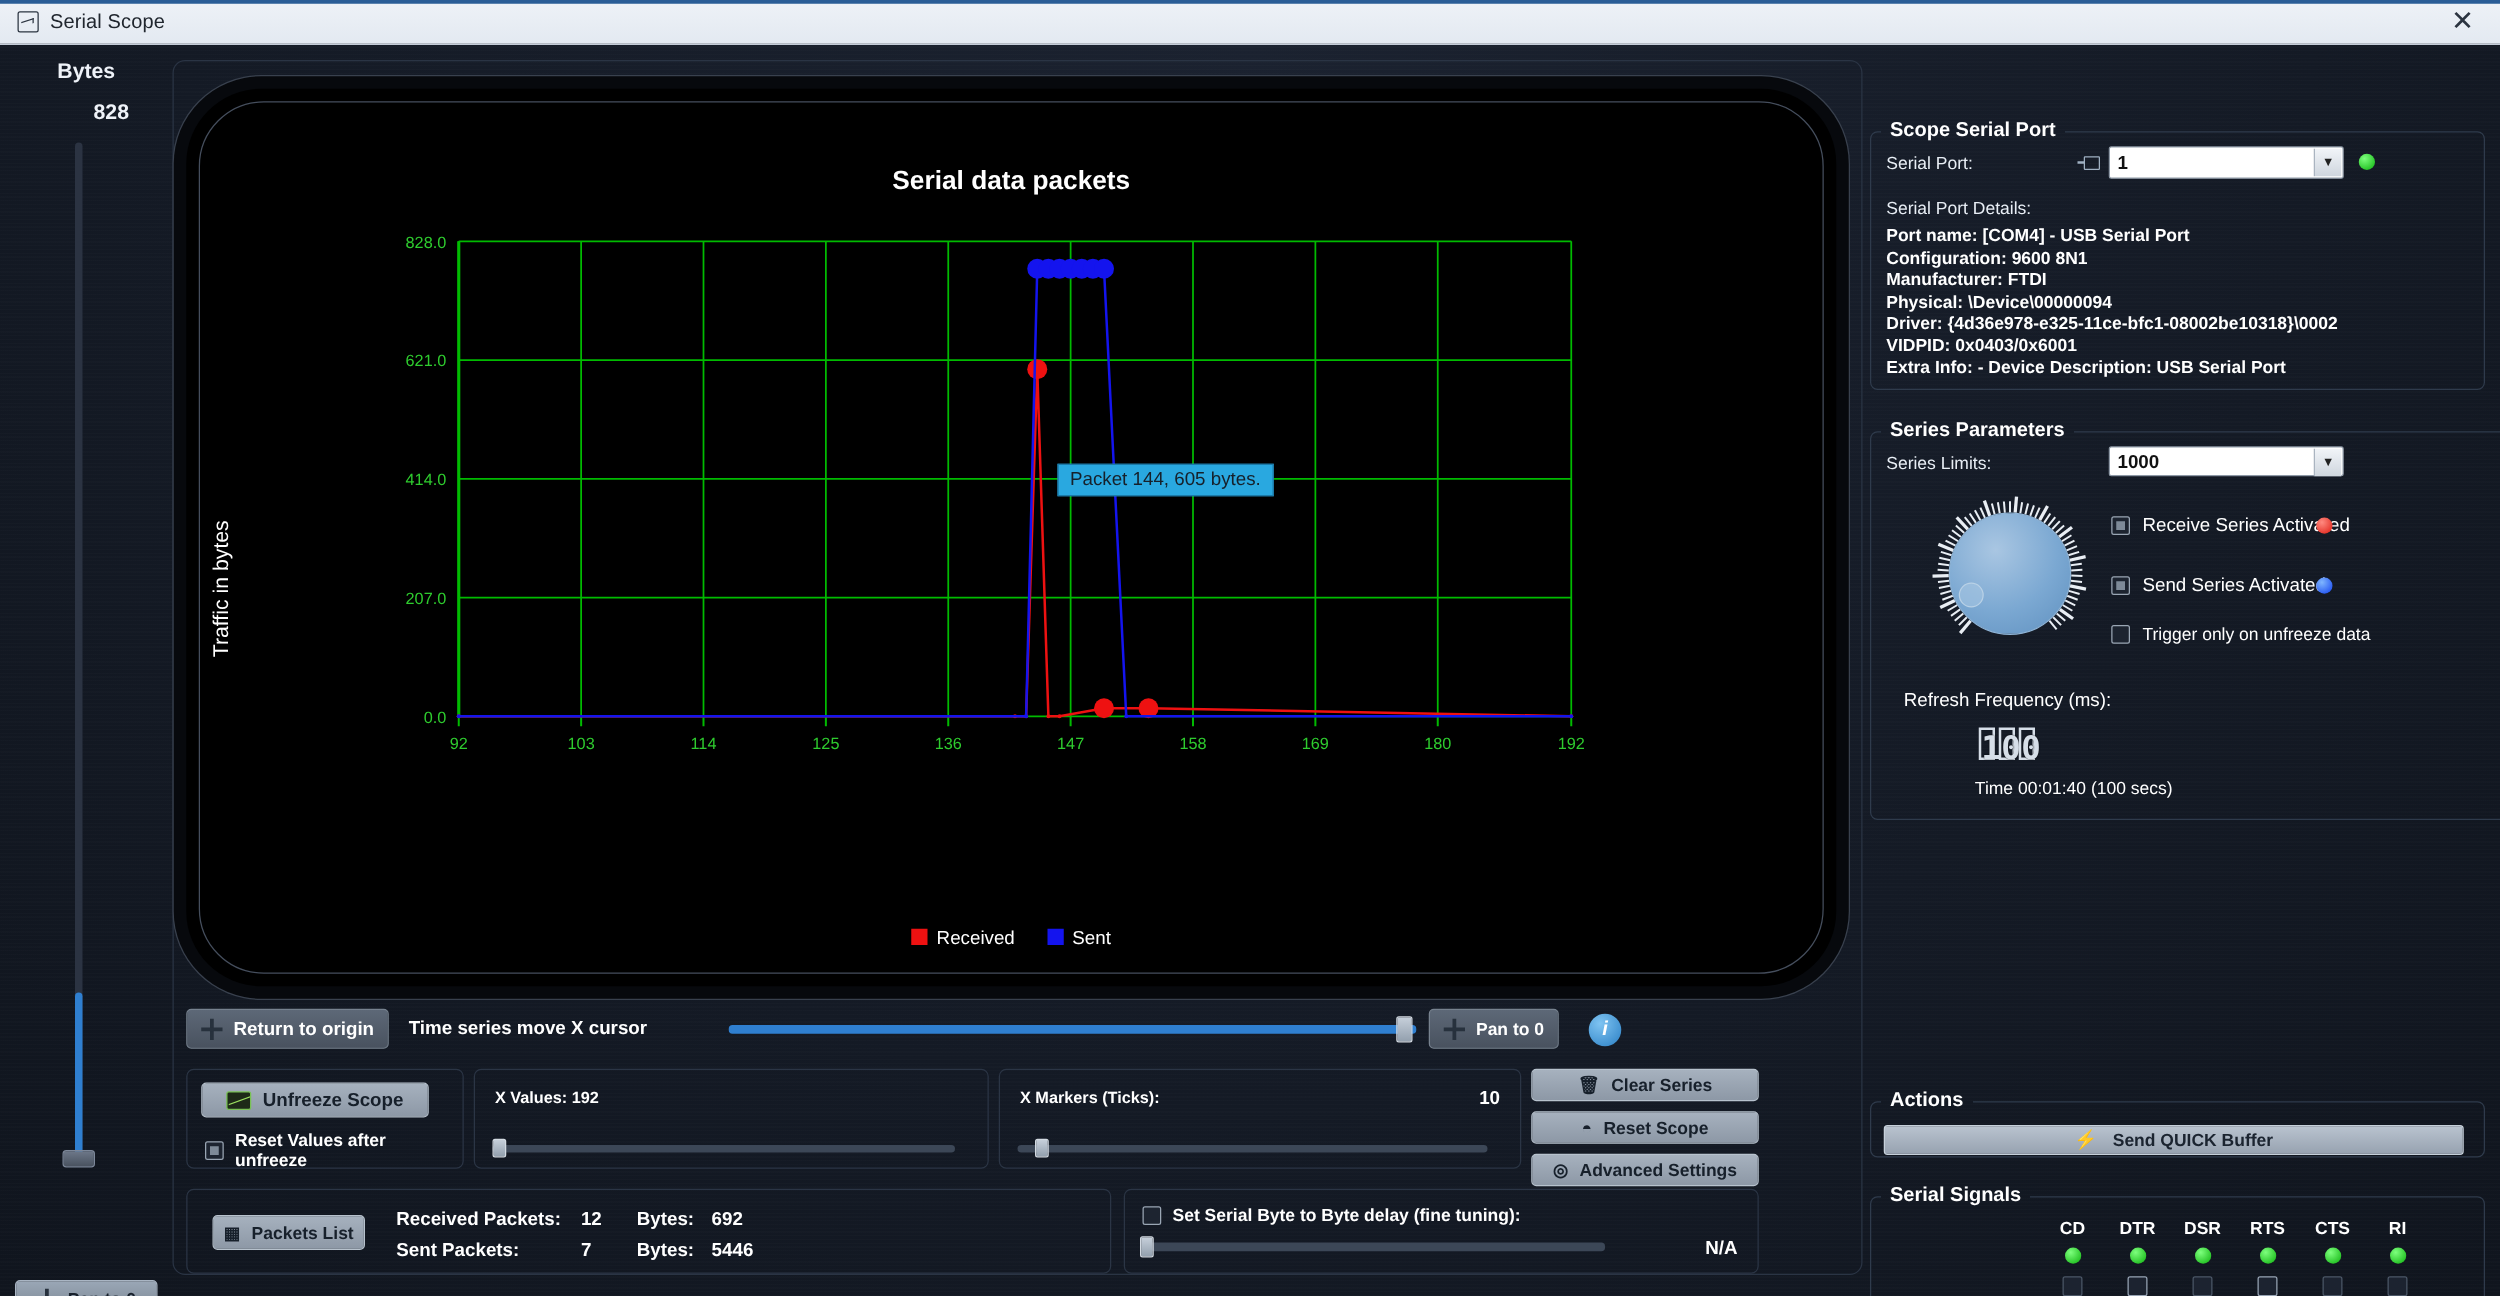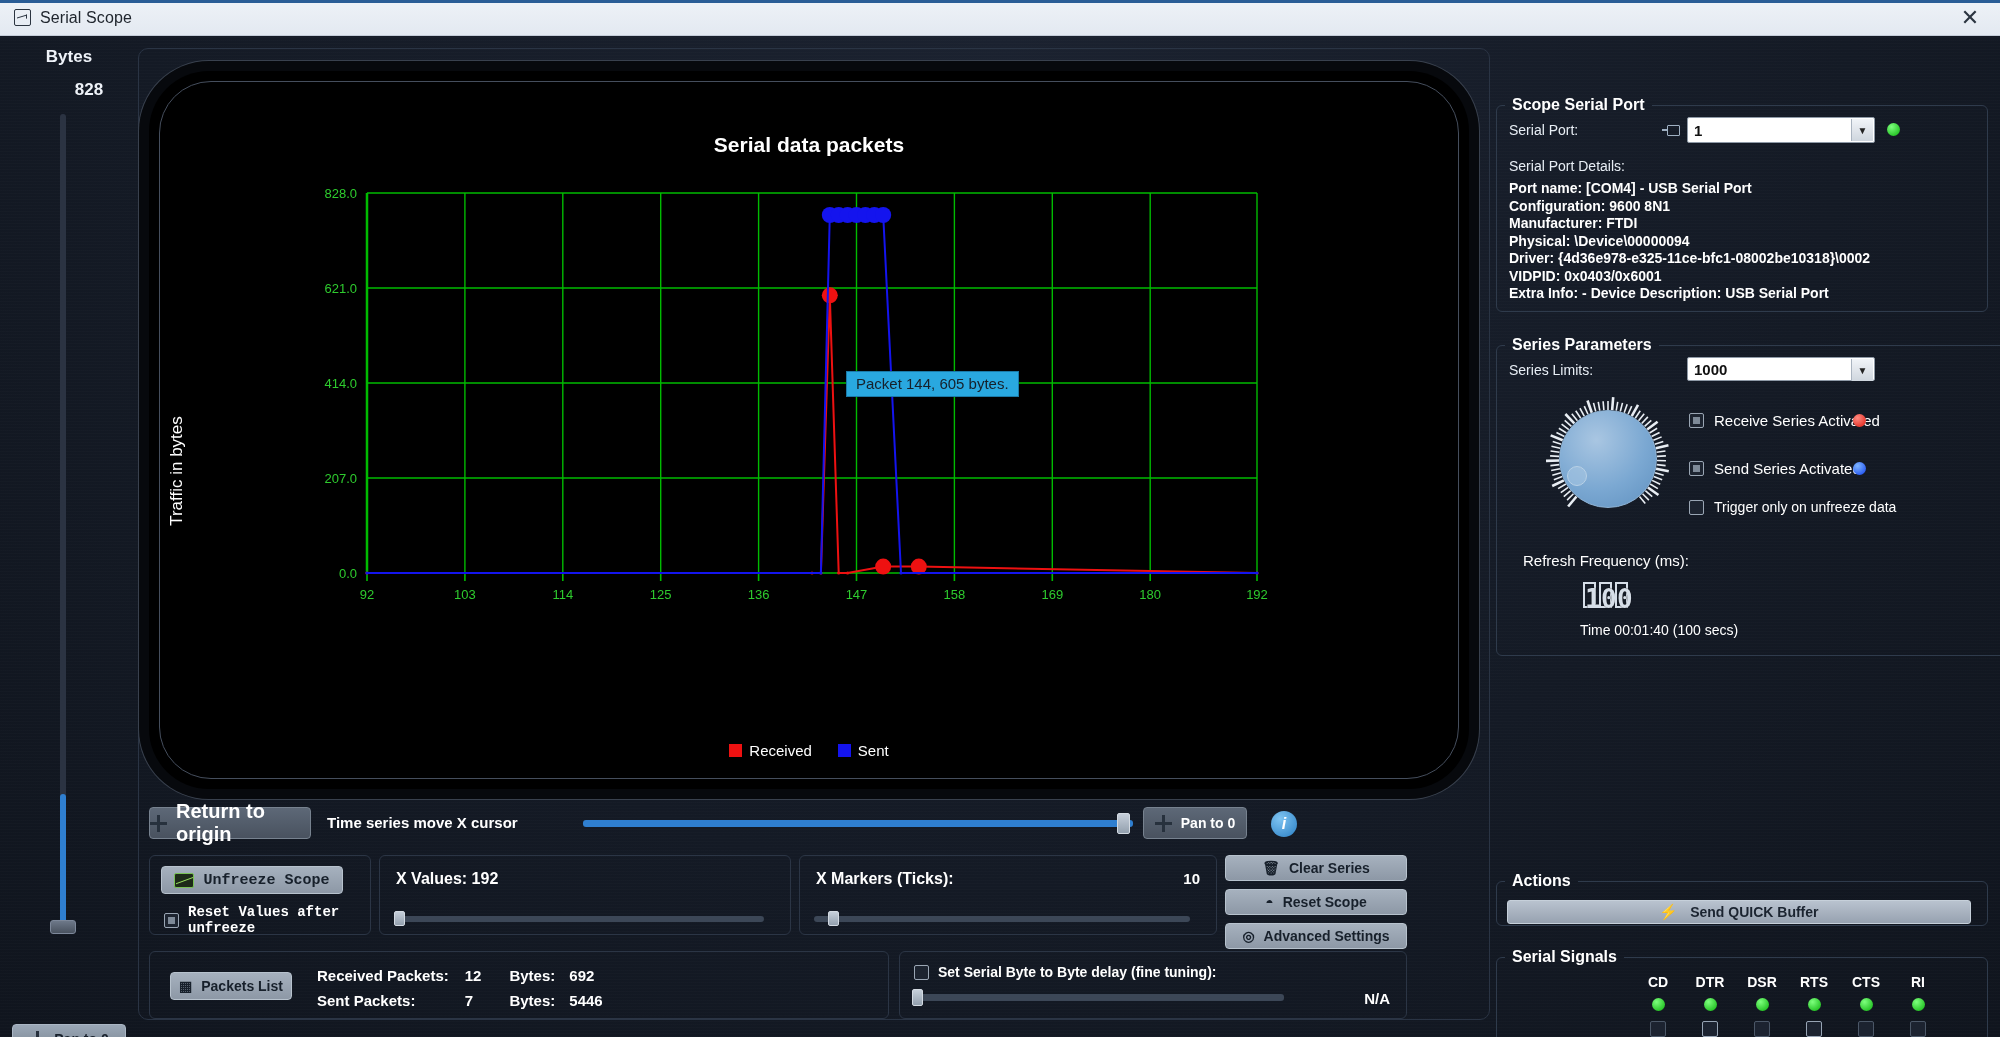--- a/index.html
+++ b/index.html
@@ -120,21 +120,21 @@
     position: absolute; left: 697px; top: 300px;
     background: #29a8e0; border: 1px solid #1b7aa8;
     padding: 3px 9px 4px; font-size: 15px; color: #16202a; white-space: nowrap;
   }
 
   
   .ctl-row { position: absolute; left: 10px; top: 758px; width: 1330px; height: 40px; }
   .btn {
     background: linear-gradient(to bottom,#5d6877,#49525f);
     border: 1px solid #77828f; border-radius: 4px;
-    color: #fff; font-size: 20px; font-weight: bold;
+    color: #fff; font-size: 15px; font-weight: bold;
     display: flex; align-items: center; justify-content: center; gap: 9px;
   }
   .btn-light {
     background: linear-gradient(to bottom,#a6b1be,#8d98a6);
     border: 1px solid #b7c2cd; color: #17202b;
   }
   #return-origin { position: absolute; left: 0; top: 0; width: 162px; height: 32px; }
   .lbl-cursor {
     position: absolute; left: 178px; top: 7px; font-size: 15px; font-weight: bold; color:#fff;
   }
@@ -149,21 +149,21 @@
   #pan-to-0-top { position: absolute; left: 994px; top: 0; width: 104px; height: 32px; font-size:14px; }
   .info-dot {
     position: absolute; left: 1122px; top: 4px; width: 26px; height: 26px; border-radius: 50%;
     background: radial-gradient(circle at 35% 30%, #7fc4f2, #2a7fc4);
     color: #fff; font-size: 16px; font-weight: bold; font-style: italic;
     display: flex; align-items: center; justify-content: center;
   }
 
   
   .panel { position: absolute; border: 1px solid #2b3545; border-radius: 6px; }
-  #freeze-panel { left: 10px; top: 806px; width: 222px; height: 80px; font-family: Liberation Mono, monospace; }
+  #freeze-panel { left: 10px; top: 806px; width: 222px; height: 80px; }
   #unfreeze-btn { position: absolute; left: 11px; top: 10px; width: 182px; height: 28px; font-size: 15px; }
   .scope-glyph {
     width: 20px; height: 15px; background: #1d2a18; border: 1px solid #79c255; border-radius: 2px;
     position: relative; overflow: hidden; flex:none;
   }
   .scope-glyph::after{
     content:""; position:absolute; left:1px; top:6px; width:17px; height:4px;
     border-top: 1.5px solid #9ae060; border-right: 1.5px solid #9ae060; transform: skewY(-20deg);
   }
   .cb {
@@ -171,21 +171,21 @@
     background: #1d2430; position: relative; flex:none;
   }
   .cb.checked::after{
     content:""; position:absolute; inset:3px; background:#7e8a98;
   }
   .cb-line { display: flex; align-items: center; gap: 9px; font-size: 14px; font-weight: bold; color: #fff; }
   #reset-after { position: absolute; left: 14px; top: 48px; }
 
   #xvalues-panel { left: 240px; top: 806px; width: 412px; height: 80px; }
   #xmarkers-panel { left: 660px; top: 806px; width: 418px; height: 80px; }
-  .p-label { position: absolute; left: 16px; top: 14px; font-size: 16px; font-weight: bold; color: #fff; }
+  .p-label { position: absolute; left: 16px; top: 14px; font-size: 13px; font-weight: bold; color: #fff; }
   .p-right { position: absolute; right: 16px; top: 14px; font-size: 15px; font-weight: bold; color: #fff; }
   .mini-track {
     position: absolute; left: 14px; bottom: 12px; height: 6px; border-radius: 3px;
     background: #3c4757;
   }
   .mini-knob {
     position: absolute; bottom: 8px; width: 11px; height: 15px;
     background: linear-gradient(to bottom,#c6cfda,#93a0ae); border: 1px solid #d3dae2; border-radius: 2px;
   }
 

